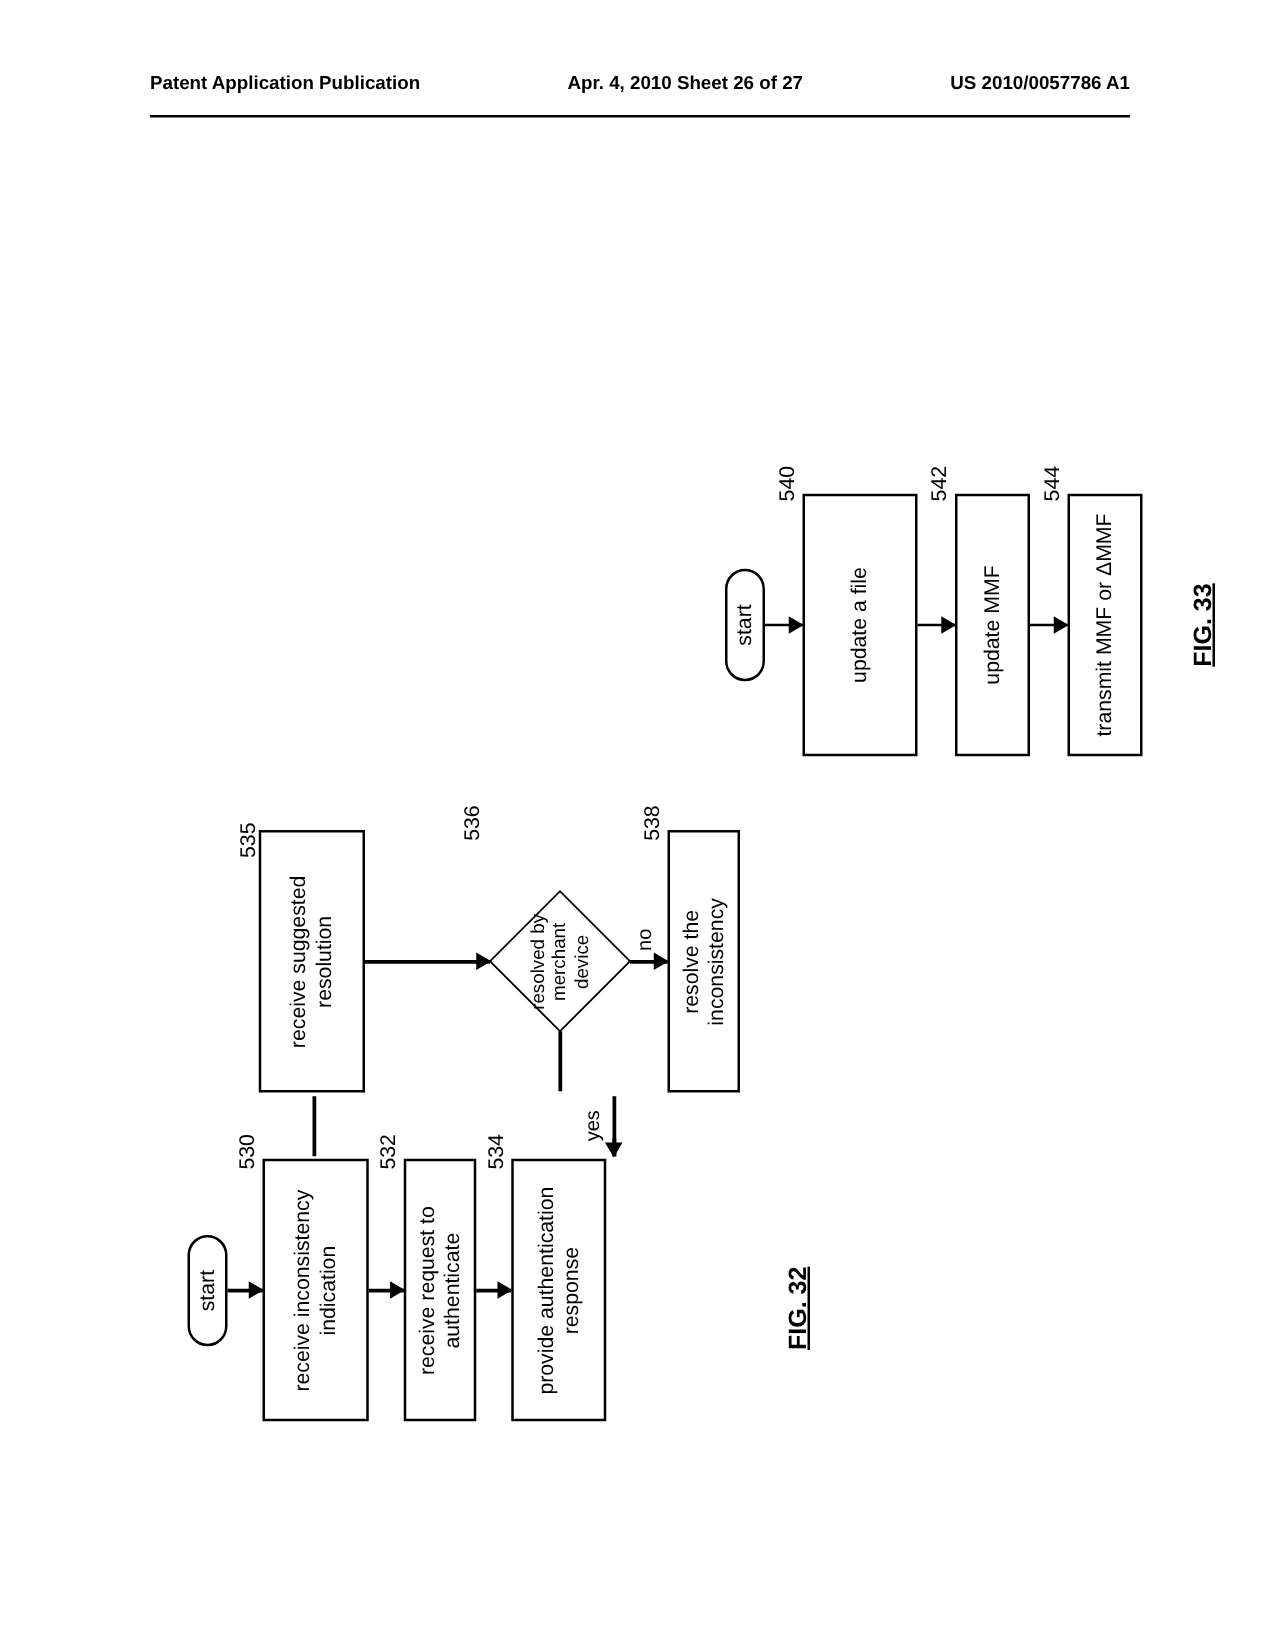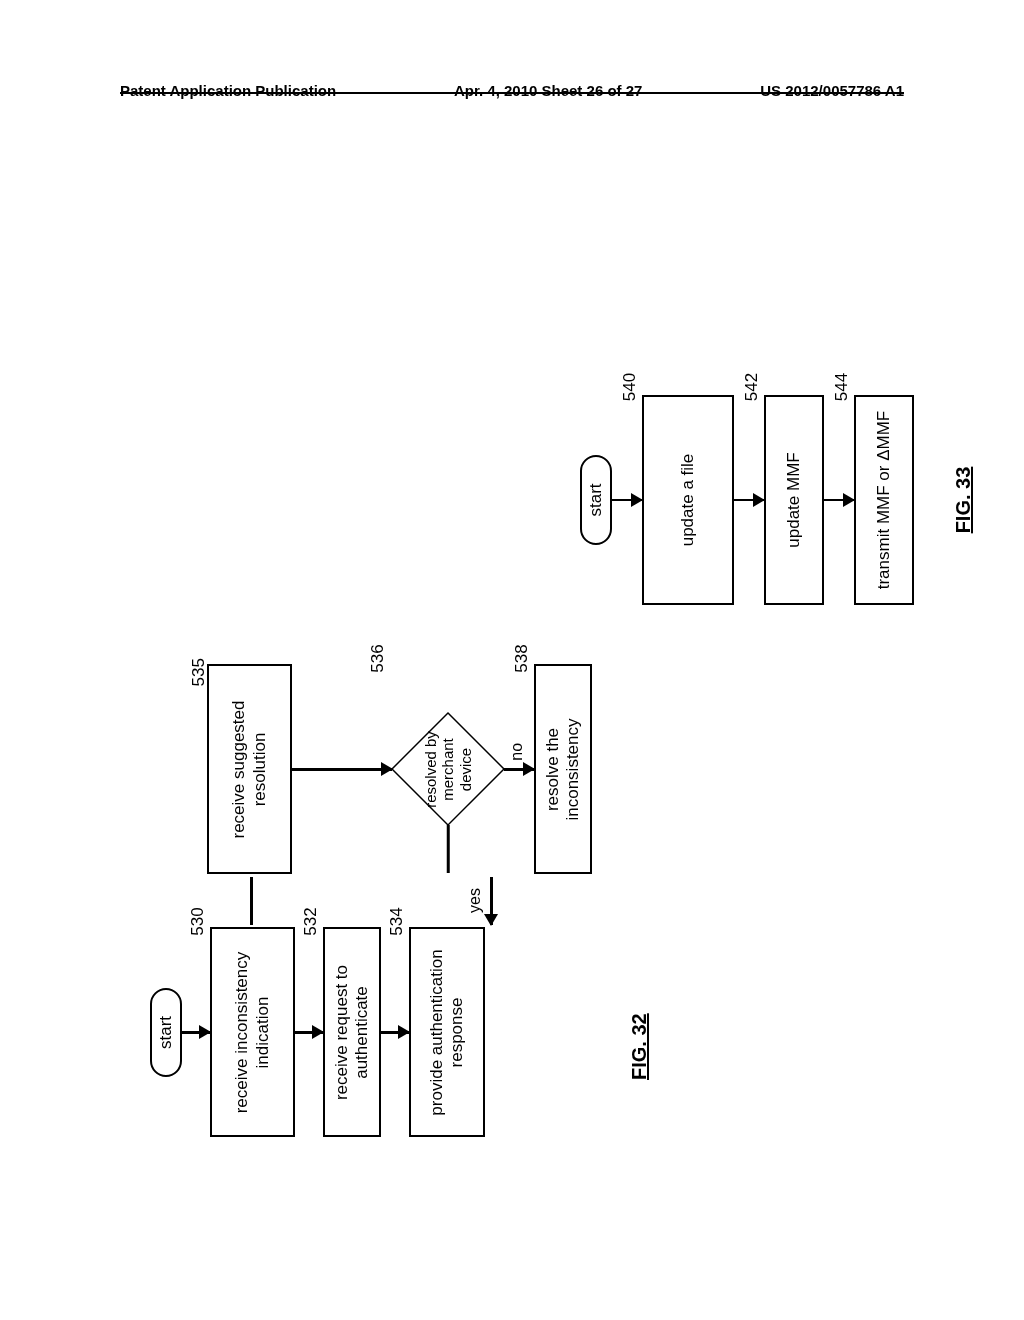--- a/index.html
+++ b/index.html
@@ -5,21 +5,21 @@
   * { box-sizing: border-box; margin: 0; padding: 0; }
   body {
     width: 1024px;
     height: 1320px;
     background: #fff;
     font-family: Arial, Helvetica, sans-serif;
     position: relative;
   }
   .page-header {
     position: absolute;
-    top: 82px;
+    top: 58px;
     left: 120px;
     right: 120px;
     font-size: 15px;
     font-weight: bold;
     display: flex;
     justify-content: space-between;
   }
   .hr {
     position: absolute;
     top: 92px;
@@ -147,21 +147,21 @@
     position: absolute;
     font-size: 16px;
   }
 </style>
 </head>
 <body>
 
 <div class="page-header">
   <span>Patent Application Publication</span>
   <span>Apr. 4, 2010  Sheet 26 of 27</span>
-  <span>US 2012/0057786 A1</span>
+  <span>US 2010/0057786 A1</span>
 </div>
 <div class="hr"></div>
 
 <div class="content">
 
   <div id="flow33-wrap" class="flow-wrapper">
     <div class="flow" style="position:relative; width:220px;">
       <div class="terminator">
         <span>start</span>
       </div>

